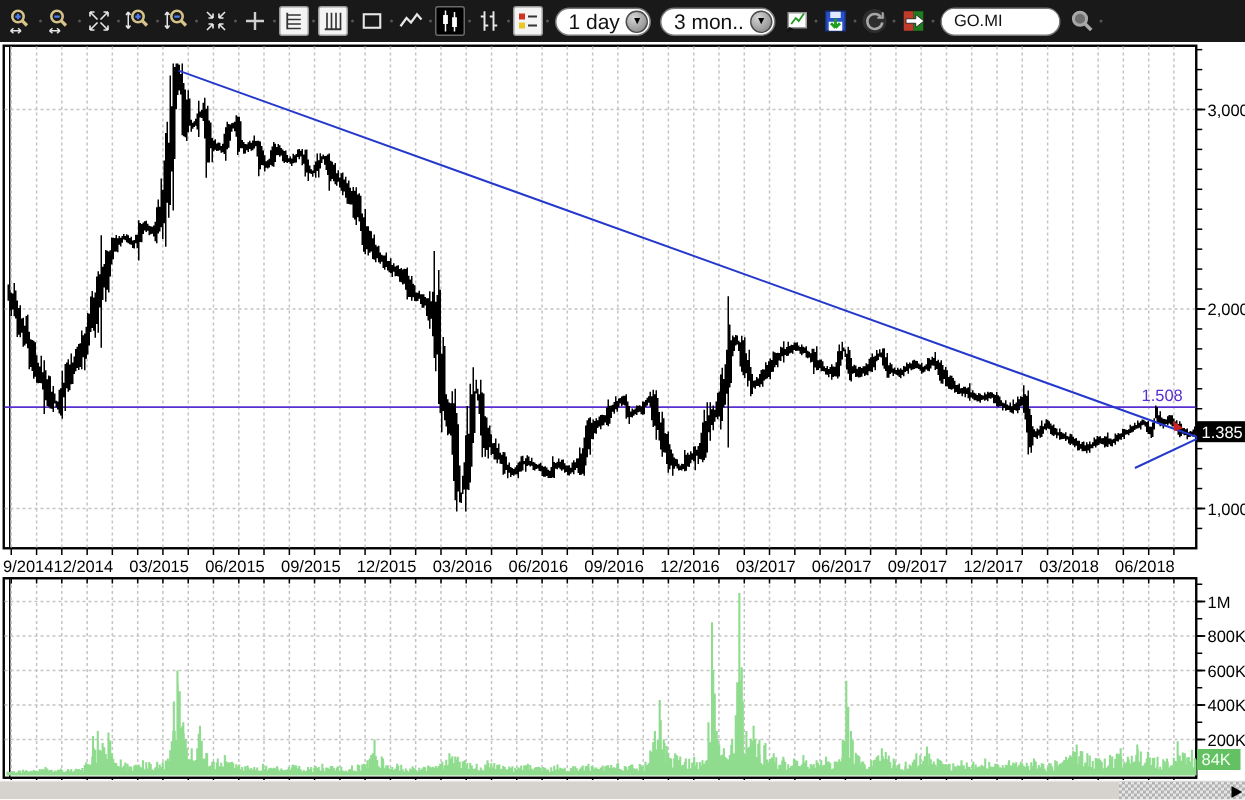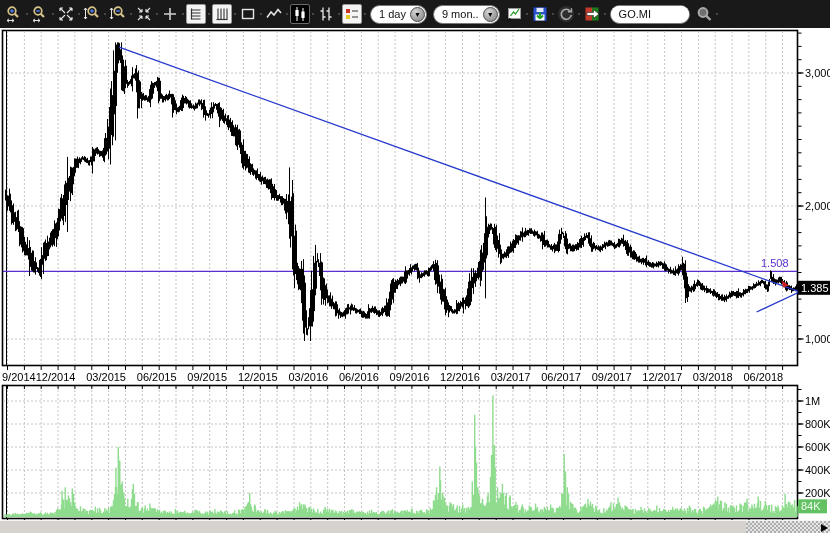--- a/index.html
+++ b/index.html
@@ -9,21 +9,21 @@
   #toolbar{position:absolute;top:0;left:0;width:830px;height:28px;background:#191919;
            display:flex;align-items:center;padding-left:3px;box-sizing:border-box;}
   .tbtn{width:20px;height:20px;margin:0 1px;display:flex;align-items:center;justify-content:center;
         flex:0 0 auto;border-radius:2px;}
   .tbtn.lit{background:#f4f4f4;border:1px solid #9a9a9a;width:18px;height:18px;}
   .tbtn.drk{background:#000;border:1px solid #6a6a6a;width:18px;height:18px;}
   .tbtn svg{display:block;}
   .dot{width:2px;height:2px;border-radius:1px;background:#565656;margin:0 1px;flex:0 0 auto;}
   .pill{height:19px;background:#fff;border:1px solid #777;border-radius:10px;display:flex;
         align-items:center;margin:0 3px;flex:0 0 auto;box-sizing:border-box;}
-  .pill .ptext{font-size:11px;color:#111;padding:0 4px 0 8px;white-space:nowrap;}
+  .pill .ptext{font-size:14px;color:#111;padding:0 4px 0 8px;white-space:nowrap;}
   .pill .parrow{width:15px;height:15px;border-radius:50%;margin-right:1px;flex:0 0 auto;
         background:radial-gradient(circle at 35% 30%,#d6d6d6,#7d7d7d);border:1px solid #4c4c4c;
         display:flex;align-items:center;justify-content:center;font-size:7px;color:#000;box-sizing:border-box;}
   #symbol-input{width:62px;height:16px;border:none;outline:none;border-radius:9px;
         font-family:"Liberation Sans",sans-serif;font-size:11px;color:#111;padding:0 8px;margin:0;}
   .pill.input-pill{padding:0;}
   
   #chart{position:absolute;top:28px;left:0;}
   
   #scrollstrip{position:absolute;left:0;top:520px;width:830px;height:13px;background:#d6d3ce;
@@ -143,21 +143,21 @@
           <path d="M9 6 h6 M9 12 h6" stroke="#333" stroke-width="1.2"></path>
         </svg>
       </div>
       <i class="dot"></i>
 
     <div class="pill">
       <span class="ptext">1 day</span>
       <span class="parrow">▼</span>
     </div>
     <div class="pill">
-      <span class="ptext">9 mon..</span>
+      <span class="ptext">3 mon..</span>
       <span class="parrow">▼</span>
     </div>
 
     <div class="tbtn">
         <svg width="18" height="18" viewBox="0 0 18 18">
           <rect x="3.5" y="3.5" width="12" height="10" fill="#fdfdfd" stroke="#9a9a9a"></rect>
           <path d="M5.5 11 l3-4 2 2 3.5-5" stroke="#229922" fill="none" stroke-width="1.2"></path>
           <path d="M2 16.5 l5.5-2 -3.5-1.5 z" fill="#111"></path>
         </svg>
       </div>

